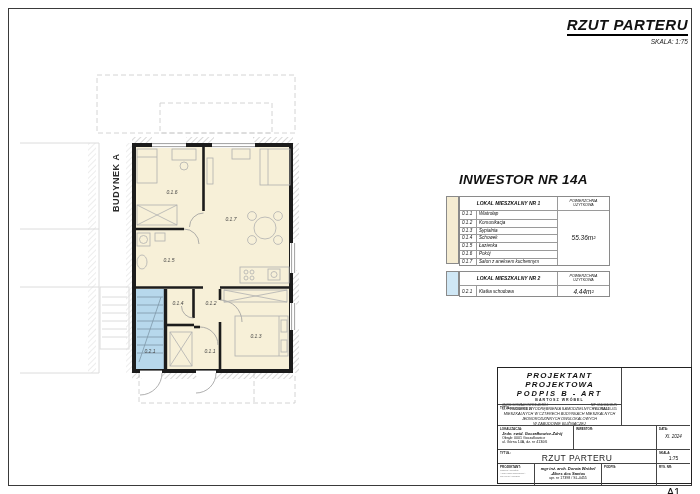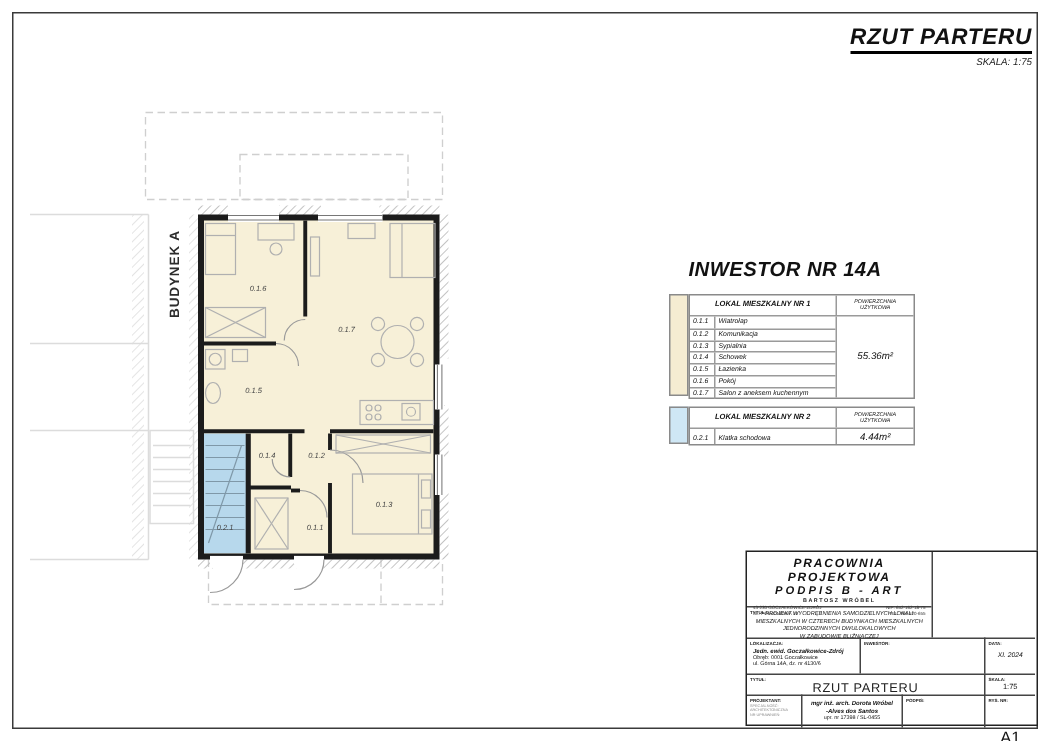--- a/index.html
+++ b/index.html
@@ -276,21 +276,21 @@
     <div class="line" style="left:0;top:81px;width:192px;height:1px;"></div>
     <div class="line" style="left:0;top:95px;width:192px;height:1px;"></div>
     <div class="line" style="left:123px;top:0;width:1px;height:57px;"></div>
     <div class="line" style="left:75px;top:57px;width:1px;height:24px;"></div>
     <div class="line" style="left:158px;top:57px;width:1px;height:24px;"></div>
     <div class="line" style="left:158px;top:81px;width:1px;height:36px;"></div>
     <div class="line" style="left:36px;top:95px;width:1px;height:22px;"></div>
     <div class="line" style="left:103px;top:95px;width:1px;height:22px;"></div>
 
     <div class="abs" style="left:0;top:0;width:123px;height:36px;">
-      <div id="firm1">PRACOWNIA PROJEKTOWA</div>
+      <div id="firm1">PROJEKTANT PROJEKTOWA</div>
       <div id="firm2">PODPIS B - ART</div>
       <div id="firm3">BARTOSZ WRÓBEL</div>
       <div style="display:flex;justify-content:space-between;padding:1px 4px 0 4px;">
         <div style="text-align:left;">
           <div class="tiny">43-230 GOCZAŁKOWICE-ZDRÓJ</div>
           <div class="tiny">UL. POŁUDNIOWA 14</div>
         </div>
         <div style="text-align:right;">
           <div class="tiny">NIP: 652-162-18-75</div>
           <div class="tiny">TEL: 784-520-655</div>

